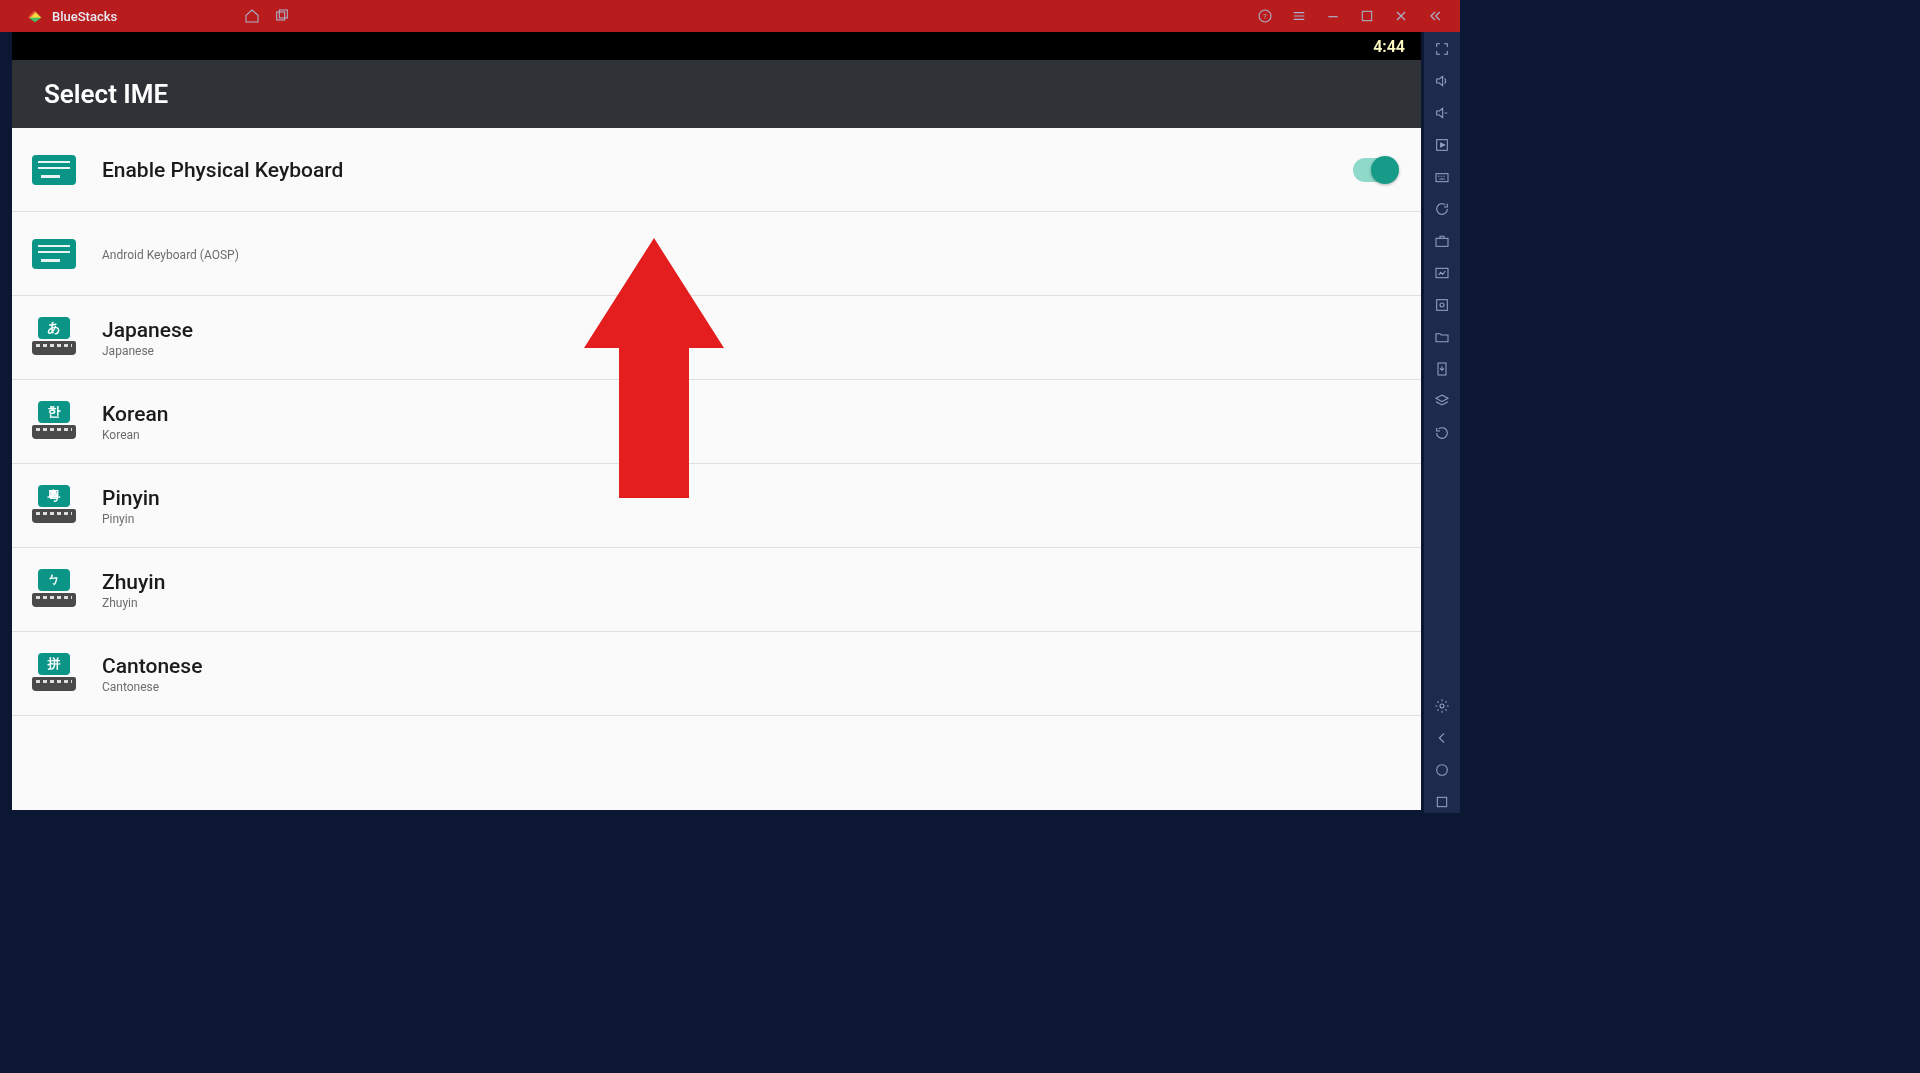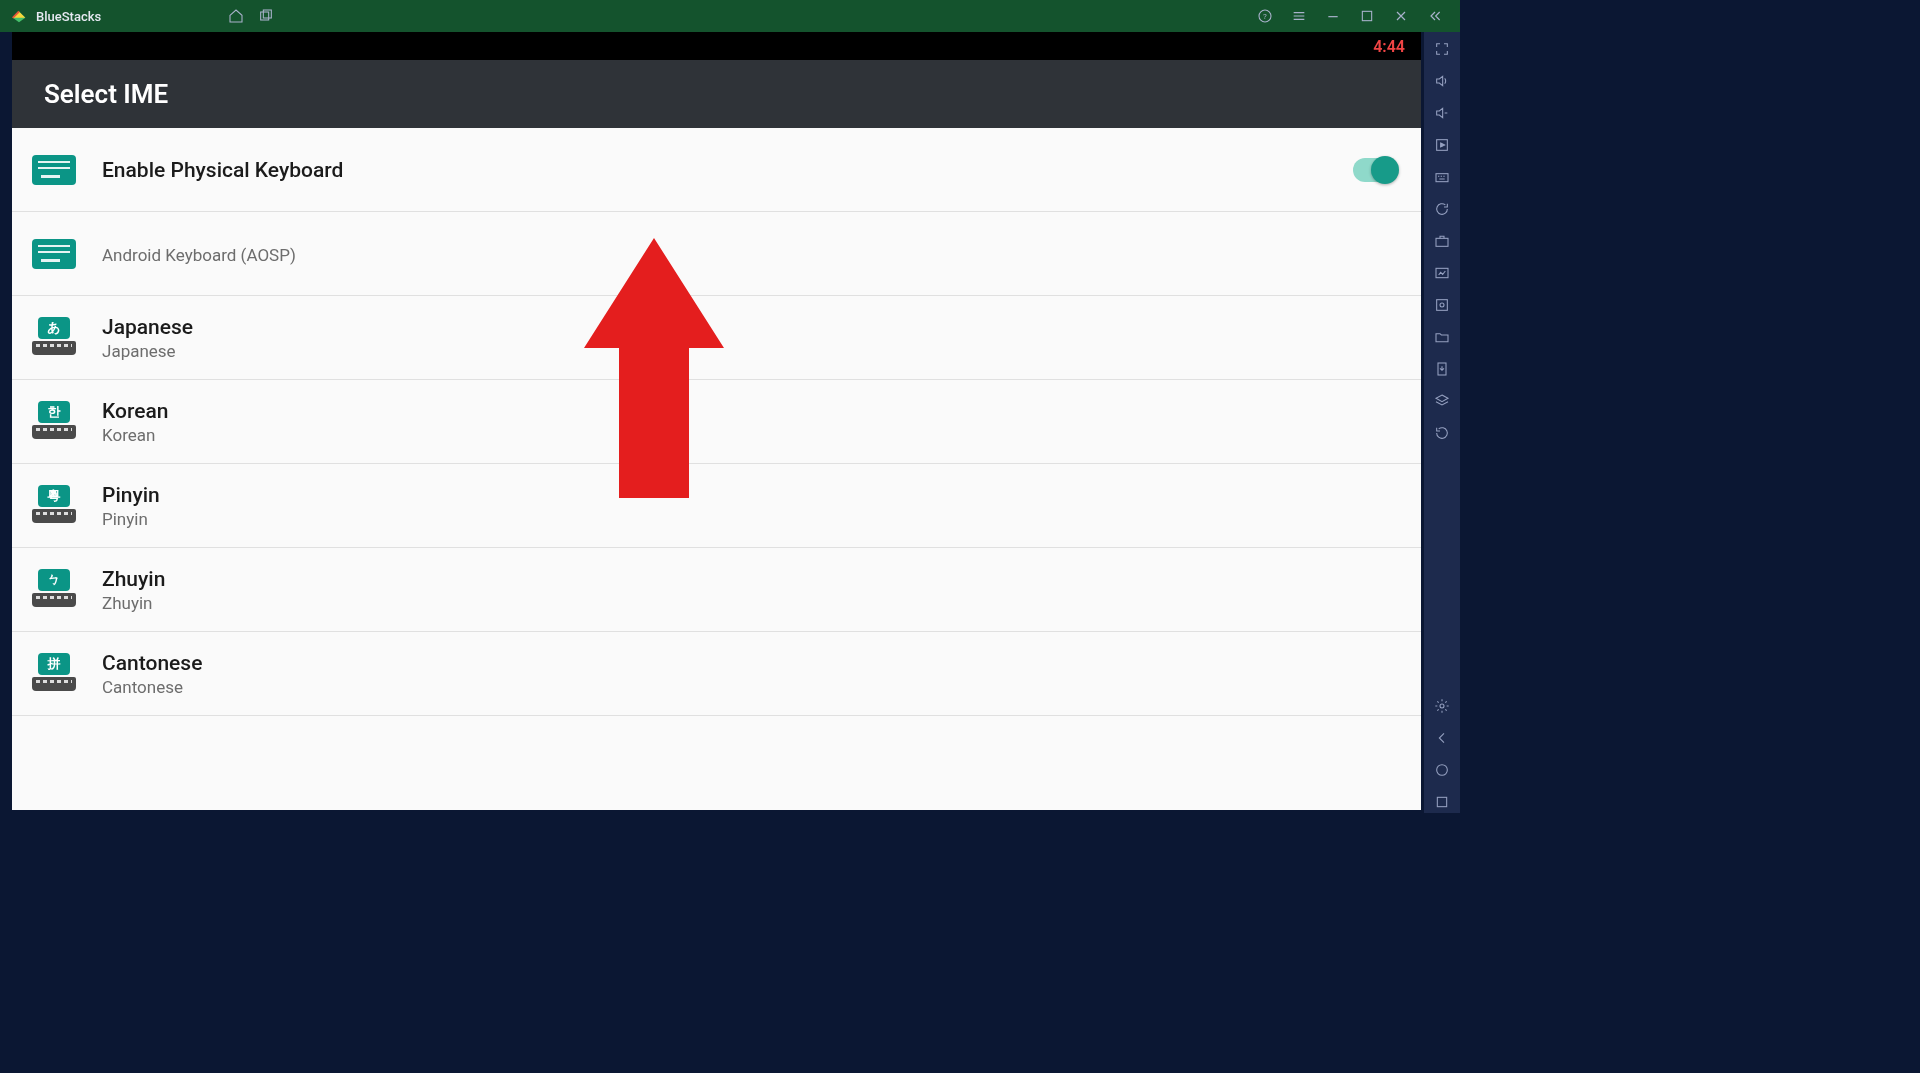--- a/index.html
+++ b/index.html
@@ -7,24 +7,24 @@
     font-family: -apple-system, BlinkMacSystemFont, "Segoe UI", Roboto, Arial, sans-serif;
     background: #0b1733;
     width: 1460px;
     height: 813px;
     overflow: hidden;
     position: relative;
   }
   
   .titlebar {
     height: 32px;
-    background: #14532d;
+    background: #b91c1c;
     display: flex;
     align-items: center;
-    padding: 0 10px;
+    padding: 0 26px;
     color: #e6e9f2;
     font-size: 13px;
     position: relative;
   }
   .titlebar .logo {
     width: 18px; height: 18px;
     margin-right: 8px;
     position: relative;
   }
   .titlebar .logo svg { display:block; }
@@ -74,21 +74,21 @@
     color:#95a0c0;
     cursor:pointer;
   }
   .sidebar .spacer { flex:1; }
   .sidebar .sb-icon svg { stroke: currentColor; fill:none; }
 
   
   .statusbar {
     height:28px;
     background:#000;
-    color:#ef4444;
+    color:#fef9c3;
     display:flex;
     align-items:center;
     justify-content:flex-end;
     padding-right:16px;
     font-size:16px;
     font-weight:600;
     padding-left:20px;
   }
   
   .page-header {
@@ -128,21 +128,21 @@
     display:flex;
     flex-direction:column;
     justify-content:flex-end;
   }
   .setting-row .primary {
     font-size:21px;
     font-weight:500;
     color:#1b1b1b;
   }
   .setting-row .secondary {
-    font-size:17px;
+    font-size:12px;
     color:#6d6d6d;
     margin-top:2px;
   }
   .setting-row.highlighted {
     outline: 3px solid #e11;
     outline-offset:-3px;
     z-index:2;
   }
   .toggle {
     width:44px; height:24px;

